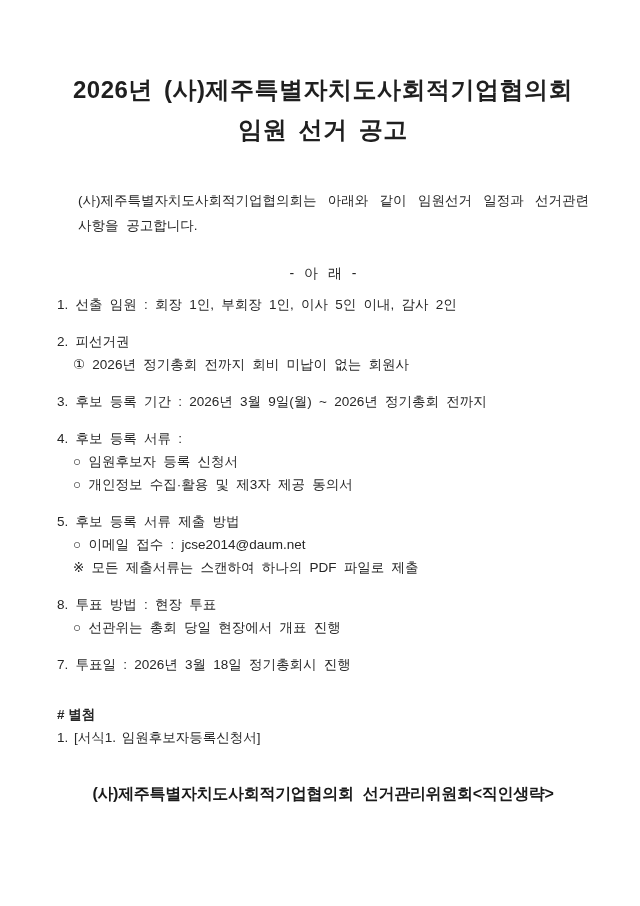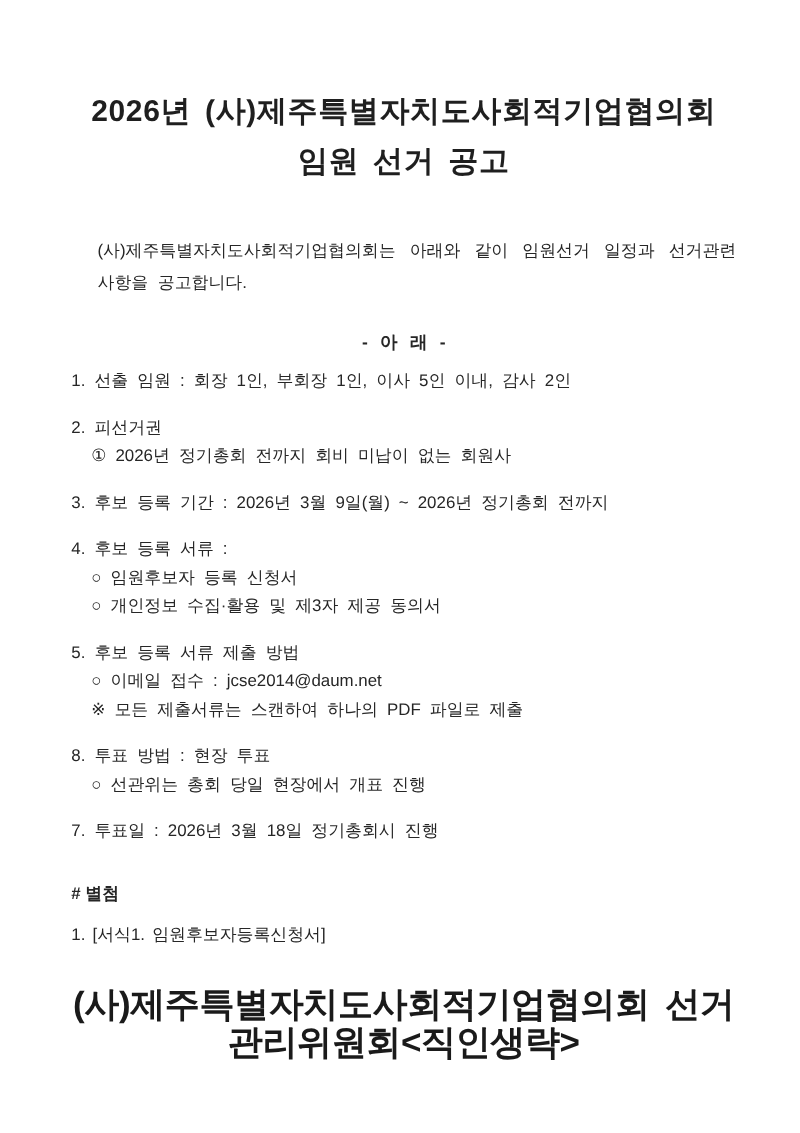--- a/index.html
+++ b/index.html
@@ -35,21 +35,21 @@
     line-height: 25px;
     text-align: justify;
     word-break: break-all;
     word-spacing: 4px;
     margin-left: 21px;
   }
   .below-heading {
     margin-top: 24px;
     text-align: center;
     font-size: 14px;
-    font-weight: bold;
+    font-weight: normal;
     line-height: 23px;
     word-spacing: 6px;
   }
   .items {
     margin-top: 8px;
   }
   .item {
     font-size: 13.5px;
     line-height: 23px;
     word-spacing: 3.5px;
@@ -62,26 +62,25 @@
   .attachment-heading {
     margin-top: 27px;
     font-size: 13.5px;
     font-weight: bold;
     line-height: 23px;
   }
   .attachment-item {
     font-size: 13.5px;
     line-height: 23px;
     word-spacing: 2px;
-    margin-top: 10px;
   }
   .footer-sign {
     margin-top: 30px;
     text-align: center;
-    font-size: 28px;
+    font-size: 16px;
     font-weight: bold;
     line-height: 30px;
     word-spacing: 5px;
     color: #1a1a1a;
     letter-spacing: -0.3px;
   }
 </style>
 </head>
 <body>
 

